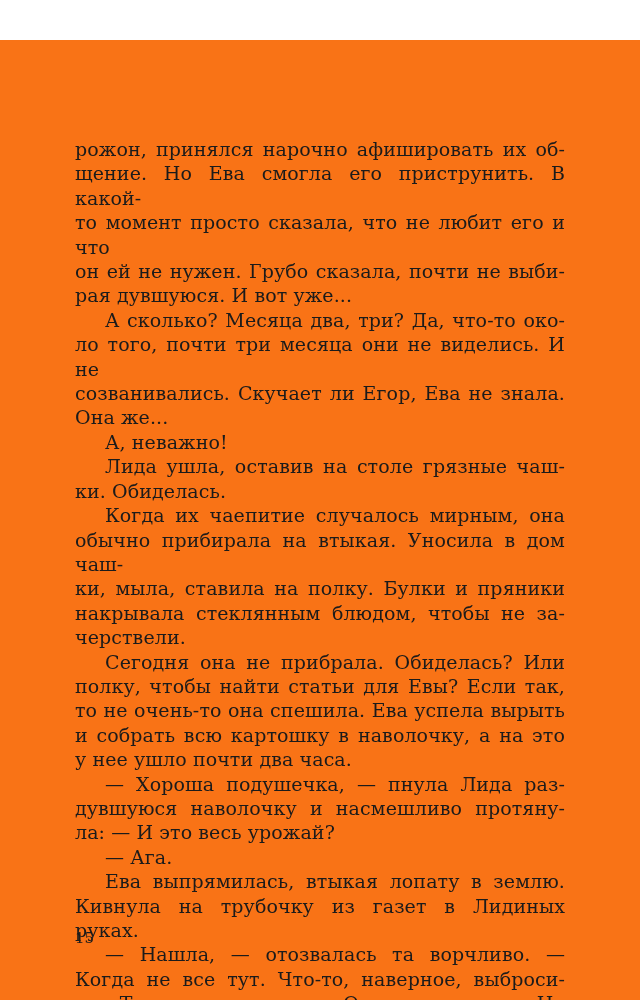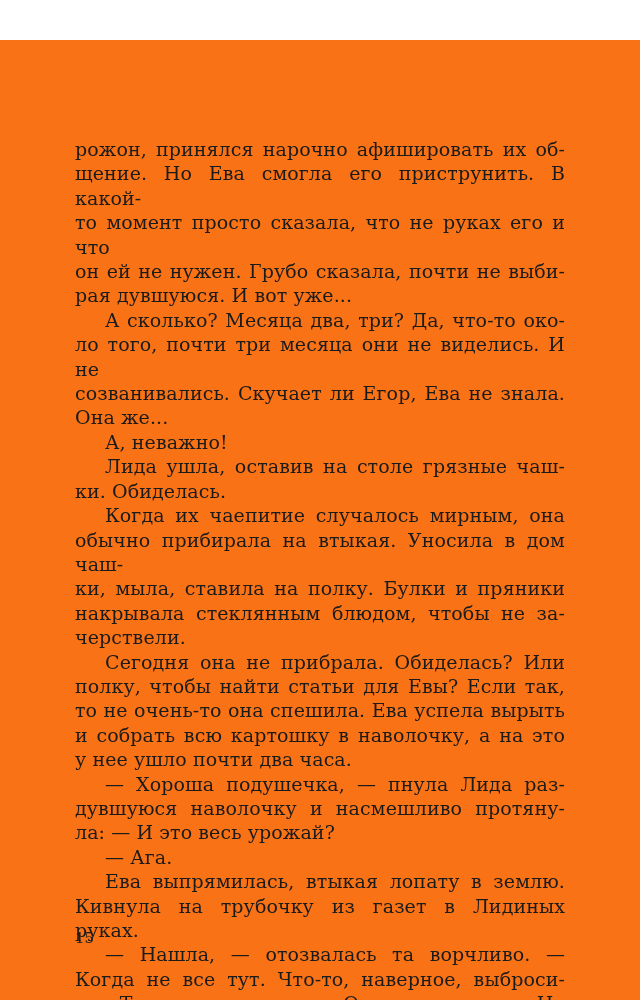--- a/index.html
+++ b/index.html
@@ -48,21 +48,21 @@
     color: #1b1b1b;
   }
 </style>
 </head>
 <body>
 
 <div class="book-page">
   <div class="text-block">
       <div class="line">рожон, принялся нарочно афишировать их об-</div>
       <div class="line">щение. Но Ева смогла его приструнить. В какой-</div>
-      <div class="line">то момент просто сказала, что не руках его и что</div>
+      <div class="line">то момент просто сказала, что не любит его и что</div>
       <div class="line">он ей не нужен. Грубо сказала, почти не выби-</div>
       <div class="line left">рая дувшуюся. И вот уже...</div>
       <div class="line indent">А сколько? Месяца два, три? Да, что-то око-</div>
       <div class="line">ло того, почти три месяца они не виделись. И не</div>
       <div class="line">созванивались. Скучает ли Егор, Ева не знала.</div>
       <div class="line left">Она же...</div>
       <div class="line indent left">А, неважно!</div>
       <div class="line indent">Лида ушла, оставив на столе грязные чаш-</div>
       <div class="line left">ки. Обиделась.</div>
       <div class="line indent">Когда их чаепитие случалось мирным, она</div>

